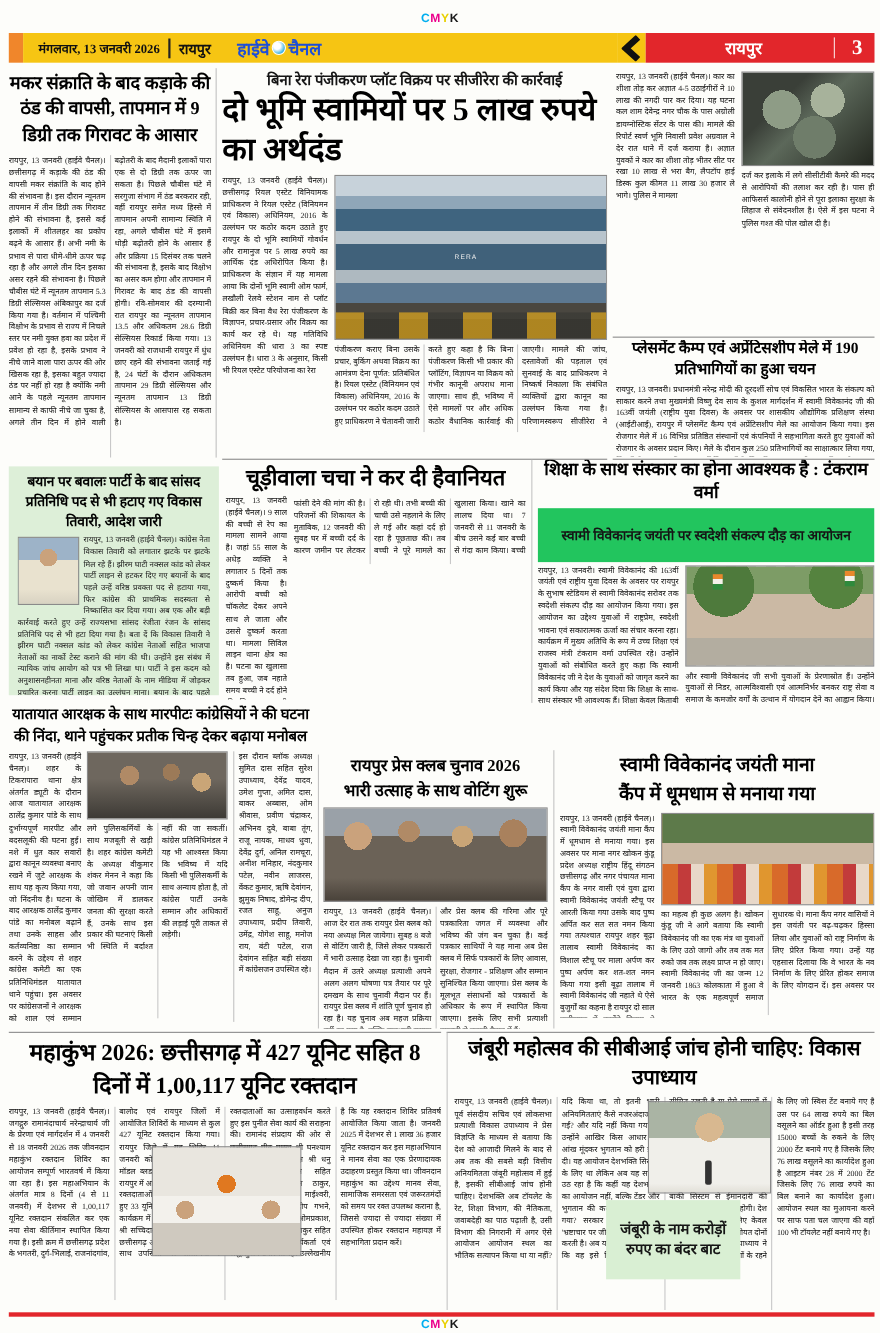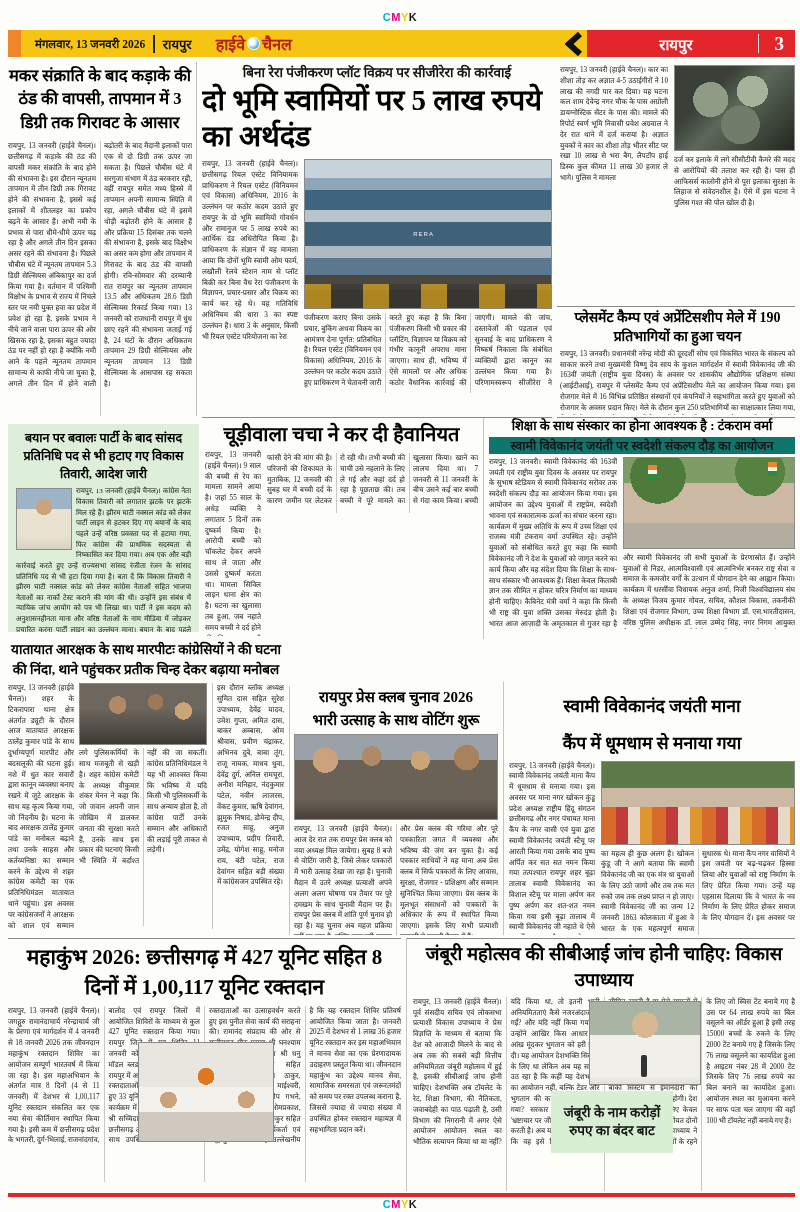--- a/index.html
+++ b/index.html
@@ -10,41 +10,41 @@
   .cmyk .c{color:#00aeef}.cmyk .m{color:#ec008c}.cmyk .y{color:#e8d000}.cmyk .k{color:#1a1a1a}
 
   
   #masthead{position:absolute;left:8px;top:30px;width:787px;height:27px;display:flex;}
   .mast-orange{width:13px;background:#f0862b;}
   .mast-yellow{flex:1;background:#f6c513;display:flex;align-items:center;padding-left:14px;gap:8px;}
   .mast-date{font:700 11.5px "Liberation Serif",serif;color:#111;}
   .mast-div{width:1.5px;height:18px;background:#222;}
   .mast-city{font:700 13px "Liberation Serif",serif;color:#111;}
   .logo{display:flex;align-items:center;gap:2px;margin-left:16px;}
-  .logo-text{color:#b91c1c;font:700 16px "Liberation Serif",serif;}
+  .logo-text{color:#1d4ed8;font:700 16px "Liberation Serif",serif;}
   .logo-globe{width:11px;height:11px;border-radius:50%;border:1px solid #fff;
               background:radial-gradient(circle at 35% 35%,#ffffff 0 30%,#29abe2 75%);}
   .mast-chev{width:26px;background:#f6c513;display:flex;align-items:center;justify-content:center;}
   .mast-red{width:208px;background:#e2262b;position:relative;display:flex;align-items:center;justify-content:center;}
   .mast-sec{color:#fff;font:700 15px "Liberation Serif",serif;margin-right:30px;}
   .mast-psep{position:absolute;right:36px;top:4px;bottom:4px;width:1px;background:rgba(255,255,255,.85);}
   .mast-pnum{position:absolute;right:11px;color:#fff;font:700 19px "Liberation Serif",serif;}
 
   
   .art{position:absolute;overflow:hidden;box-sizing:border-box;}
   .hl{font-weight:700;color:#000;text-align:center;}
   .body{font-size:7.2px;line-height:1.5;text-align:justify;color:#161616;overflow:hidden;}
   .c2{column-count:2;column-gap:8px;column-rule:1px solid #c8c8c8;}
   .c3{column-count:3;column-gap:8px;column-rule:1px solid #c8c8c8;}
   .c4{column-count:4;column-gap:9px;column-rule:1px solid #c8c8c8;}
   .photo{position:relative;overflow:hidden;background:#999;border:1px solid #8a8a8a;box-sizing:border-box;}
   .row{display:flex;gap:6px;}
   .vr{border-left:1px solid #c4c4c4;}
   .kicker{font:700 13.5px "Liberation Serif",serif;text-align:center;margin:1px 18px 2px;}
-  .subhead{background:#0f766e;font:700 12.5px "Liberation Serif",serif;text-align:center;padding:0 2px;margin:2px 0 3px;}
+  .subhead{background:#22c55e;font:700 12.5px "Liberation Serif",serif;text-align:center;padding:16px 2px;margin:2px 0 3px;}
   .quote{background:#d9efd3;font:700 13.5px "Liberation Serif",serif;text-align:center;
          display:flex;align-items:center;justify-content:center;line-height:1.35;padding:3px;box-sizing:border-box;}
   .sign{position:absolute;left:10%;right:6%;top:16%;height:34%;background:#c9201d;color:#fff;
         display:flex;align-items:center;justify-content:center;font:700 15px "Liberation Serif",serif;}
   .rera-tag{position:absolute;left:44%;top:48%;color:#efefef;font:6px "Liberation Sans",sans-serif;letter-spacing:1px;}
   #rule-bottom{position:absolute;left:8px;width:787px;top:1193px;height:3.5px;background:#e2262b;}
 
   
   #art-weather{left:8px;top:62px;width:189px;height:354px;border-right:1px solid #c0c0c0;padding-right:4px;}
   #art-weather .hl{font-size:16.5px;line-height:1.42;padding:2px 0 7px;}
@@ -52,27 +52,27 @@
   #art-rera .hl-big{font-size:29px;line-height:1.24;font-weight:700;text-align:left;color:#000;}
   #art-cash{left:557px;top:62px;width:238px;height:245px;border-bottom:1px solid #8a8a8a;padding-left:3px;}
   #art-cash .hl{font-size:20.5px;line-height:1.3;}
   #art-placement{left:557px;top:309px;width:238px;height:109px;border-bottom:1px solid #8a8a8a;padding-left:3px;}
   #art-placement .hl{font-size:14px;line-height:1.35;margin-bottom:2px;}
   #art-tiwari{left:8px;top:424px;width:191px;height:208px;background:#ddefd8;padding:5px 8px;}
   #art-tiwari .hl{font-size:12.5px;line-height:1.45;margin-bottom:3px;}
   #art-chacha{left:205px;top:420px;width:273px;height:219px;}
   #art-chacha .hl{font-size:20px;margin-bottom:3px;}
   #art-shiksha{left:483px;top:418px;width:312px;height:221px;border-left:1px solid #c4c4c4;padding-left:5px;}
-  #art-shiksha .hl{font-size:13px;line-height:1.3;}
+  #art-shiksha .hl{font-size:16px;line-height:1.3;}
   #art-traffic{left:8px;top:640px;width:276px;height:296px;}
   #art-traffic .hl{font-size:13.5px;line-height:1.45;margin-bottom:4px;}
   #art-press{left:289px;top:686px;width:209px;height:249px;border-left:1px solid #c4c4c4;padding-left:4px;}
   #art-press .hl{font-size:15px;line-height:1.5;}
   #art-mana{left:503px;top:682px;width:292px;height:253px;border-left:1px solid #c4c4c4;padding-left:5px;}
-  #art-mana .hl{font-size:17.5px;line-height:1.5;margin-top:11px;}
+  #art-mana .hl{font-size:17.5px;line-height:1.5;}
   #art-mahakumbh{left:8px;top:938px;width:393px;height:253px;border-top:1px solid #8a8a8a;padding-top:3px;}
   #art-mahakumbh .hl{font-size:21px;line-height:1.45;margin-bottom:3px;}
   #art-jamboree{left:406px;top:938px;width:389px;height:253px;border-top:1px solid #8a8a8a;border-left:1px solid #c4c4c4;padding:3px 0 0 6px;}
   #art-jamboree .hl{font-size:18.5px;line-height:1.4;margin-bottom:3px;}
 </style>
 </head>
 <body>
 
 <div class="page">
 
@@ -98,21 +98,21 @@
         </svg>
     </div>
     <div class="mast-red">
       <span class="mast-sec">रायपुर</span>
       <span class="mast-psep"></span>
       <span class="mast-pnum">3</span>
     </div>
   </header>
 
   <article class="art" id="art-weather">
-    <div class="hl">मकर संक्राति के बाद कड़ाके की ठंड की वापसी, तापमान में 3 डिग्री तक गिरावट के आसार</div>
+    <div class="hl">मकर संक्राति के बाद कड़ाके की ठंड की वापसी, तापमान में 9 डिग्री तक गिरावट के आसार</div>
     <div class="body c2" style="height:290px;">रायपुर, 13 जनवरी (हाईवे चैनल)। छत्तीसगढ़ में कड़ाके की ठंड की वापसी मकर संक्रांति के बाद होने की संभावना है। इस दौरान न्यूनतम तापमान में तीन डिग्री तक गिरावट होने की संभावना है, इससे कई इलाकों में शीतलहर का प्रकोप बढ़ने के आसार हैं। अभी नमी के प्रभाव से पारा धीमे-धीमे ऊपर चढ़ रहा है और अगले तीन दिन इसका असर रहने की संभावना है। पिछले चौबीस घंटे में न्यूनतम तापमान 5.3 डिग्री सेल्सियस अंबिकापुर का दर्ज किया गया है। वर्तमान में पश्चिमी विक्षोभ के प्रभाव से राज्य में निचले स्तर पर नमी युक्त हवा का प्रदेश में प्रवेश हो रहा है, इसके प्रभाव ने नीचे जाने वाला पारा ऊपर की ओर खिसक रहा है, इसका बहुत ज्यादा ठंड पर नहीं हो रहा है क्योंकि नमी आने के पहले न्यूनतम तापमान सामान्य से काफी नीचे जा चुका है, अगले तीन दिन में होने वाली बढ़ोतरी के बाद मैदानी इलाकों पारा एक से दो डिग्री तक ऊपर जा सकता है। पिछले चौबीस घंटे में सरगुजा संभाग में ठंड बरकरार रही, वहीं रायपुर समेत मध्य हिस्से में तापमान अपनी सामान्य स्थिति में रहा, अगले चौबीस घंटे में इसमें थोड़ी बढ़ोतरी होने के आसार हैं और प्रक्रिया 15 दिसंबर तक चलने की संभावना है, इसके बाद विक्षोभ का असर कम होगा और तापमान में गिरावट के बाद ठंड की वापसी होगी। रवि-सोमवार की दरम्यानी रात रायपुर का न्यूनतम तापमान 13.5 और अधिकतम 28.6 डिग्री सेल्सियस रिकार्ड किया गया। 13 जनवरी को राजधानी रायपुर में धुंध छाए रहने की संभावना जताई गई है, 24 घंटों के दौरान अधिकतम तापमान 29 डिग्री सेल्सियस और न्यूनतम तापमान 13 डिग्री सेल्सियस के आसपास रह सकता है।</div>
   </article>
 
   <article class="art" id="art-rera">
     <div class="kicker">बिना रेरा पंजीकरण प्लॉट विक्रय पर सीजीरेरा की कार्रवाई</div>
     <div class="hl-big">दो भूमि स्वामियों पर 5 लाख रुपये का अर्थदंड</div>
     <div class="row" style="margin-top:4px;">
       <div class="body" style="width:96px;height:234px;">रायपुर, 13 जनवरी (हाईवे चैनल)। छत्तीसगढ़ रियल एस्टेट विनियामक प्राधिकरण ने रियल एस्टेट (विनियमन एवं विकास) अधिनियम, 2016 के उल्लंघन पर कठोर कदम उठाते हुए रायपुर के दो भूमि स्वामियों गोवर्धन और रामानुज पर 5 लाख रुपये का आर्थिक दंड अधिरोपित किया है। प्राधिकरण के संज्ञान में यह मामला आया कि दोनों भूमि स्वामी ओम फार्म, लखौली रेलवे स्टेशन नाम से प्लॉट बिक्री कर बिना वैध रेरा पंजीकरण के विज्ञापन, प्रचार-प्रसार और विक्रय का कार्य कर रहे थे। यह गतिविधि अधिनियम की धारा 3 का स्पष्ट उल्लंघन है। धारा 3 के अनुसार, किसी भी रियल एस्टेट परियोजना का रेरा</div>
       <div style="flex:1;">
         <div class="photo" style="height:150px;background:
@@ -240,21 +240,21 @@
 
   <article class="art" id="art-jamboree">
     <div class="hl">जंबूरी महोत्सव की सीबीआई जांच होनी चाहिए: विकास उपाध्याय</div>
     <div style="position:relative;">
       <div class="body c4" style="height:208px;">रायपुर, 13 जनवरी (हाईवे चैनल)। पूर्व संसदीय सचिव एवं लोकसभा प्रत्याशी विकास उपाध्याय ने प्रेस विज्ञप्ति के माध्यम से बताया कि देश को आजादी मिलने के बाद से अब तक की सबसे बड़ी वित्तीय अनियमितता जंबूरी महोत्सव में हुई है, इसकी सीबीआई जांच होनी चाहिए। देशभक्ति अब टॉयलेट के रेट, शिक्षा विभाग, की नैतिकता, जवाबदेही का पाठ पढ़ाती है, उसी विभाग की निगरानी में अगर ऐसे आयोजन आयोजन स्थल का भौतिक सत्यापन किया था या नहीं? यदि किया था, तो इतनी भारी अनियमितताएं कैसे नजरअंदाज हो गईं? और यदि नहीं किया गया तो उन्होंने आखिर किस आधार पर आंख मूंदकर भुगतान को हरी झंडी दी। यह आयोजन देशभक्ति सिखाने के लिए था लेकिन अब यह सवाल उठ रहा है कि कहीं यह देशभक्ति का आयोजन नहीं, बल्कि टेंडर और भुगतान की कवायद तो नहीं बन गया? सरकार अक्सर मंचों से 'भ्रष्टाचार पर जीरो टॉलरेंस' की बात करती है। अब यह देखने का वक्त है कि वह इसे सिर्फ भाषणों तक सीमित रखती है या ऐसे मामलों में वास्तव में सवालों के घेरे में आ जाएं, तो जिम्मेदारी तय होना लाजमी है। करोड़ों रुपये जारी करने वाले अधिकारी, और विभागीय नेतृत्व इस सवाल से नहीं बच सकते। क्योंकि अगर देशभक्ति के नाम पर भी जवाबदेही तय नहीं होगी, तो फिर बाकी सिस्टम से ईमानदारी की उम्मीद करना एक बेमानी होगी। देश को मजबूत बनाने के लिए केवल नारों की नहीं, नीति और नीयत दोनों की परीक्षा जरूरी है। उपाध्याय ने कहा कि 1200 जुडूम लोगों के रहने के लिए जो स्विस टेंट बनाये गए है उस पर 64 लाख रुपये का बिल वसूलने का ऑर्डर हुआ है इसी तरह 15000 बच्चों के रुकने के लिए 2000 टेंट बनाये गए है जिसके लिए 76 लाख वसूलने का कार्यादेश हुआ है आइटम नंबर 28 में 2000 टेंट जिसके लिए 76 लाख रुपये का बिल बनाने का कार्यादेश हुआ। आयोजन स्थल का मुआयना करने पर साफ पता चल जाएगा की वहाँ 100 भी टॉयलेट नहीं बनाये गए है।</div>
       <div class="photo" style="position:absolute;left:176px;top:4px;width:112px;height:84px;background:
            radial-gradient(circle at 50% 28%,#d8b890 0 16%,transparent 16%),
            linear-gradient(180deg,#aab4a4 0 40%,#f0efea 40% 90%,#e2e0d8 100%);">
         <div style="position:absolute;left:46%;bottom:8%;width:6px;height:22px;background:#333;border-radius:2px;"></div>
       </div>
-      <div class="quote" style="position:absolute;left:138px;top:94px;width:122px;height:62px;">जंबूरी के नाम करोड़ों रुपए का बंदर बाट</div>
+      <div class="quote" style="position:absolute;left:138px;top:94px;width:122px;height:72px;">जंबूरी के नाम करोड़ों रुपए का बंदर बाट</div>
     </div>
   </article>
 
   <div id="rule-bottom"></div>
   <div class="cmyk" style="top:1198px;">
     <span class="c">C</span><span class="m">M</span><span class="y">Y</span><span class="k">K</span>
   </div>
 
 </div>
 

